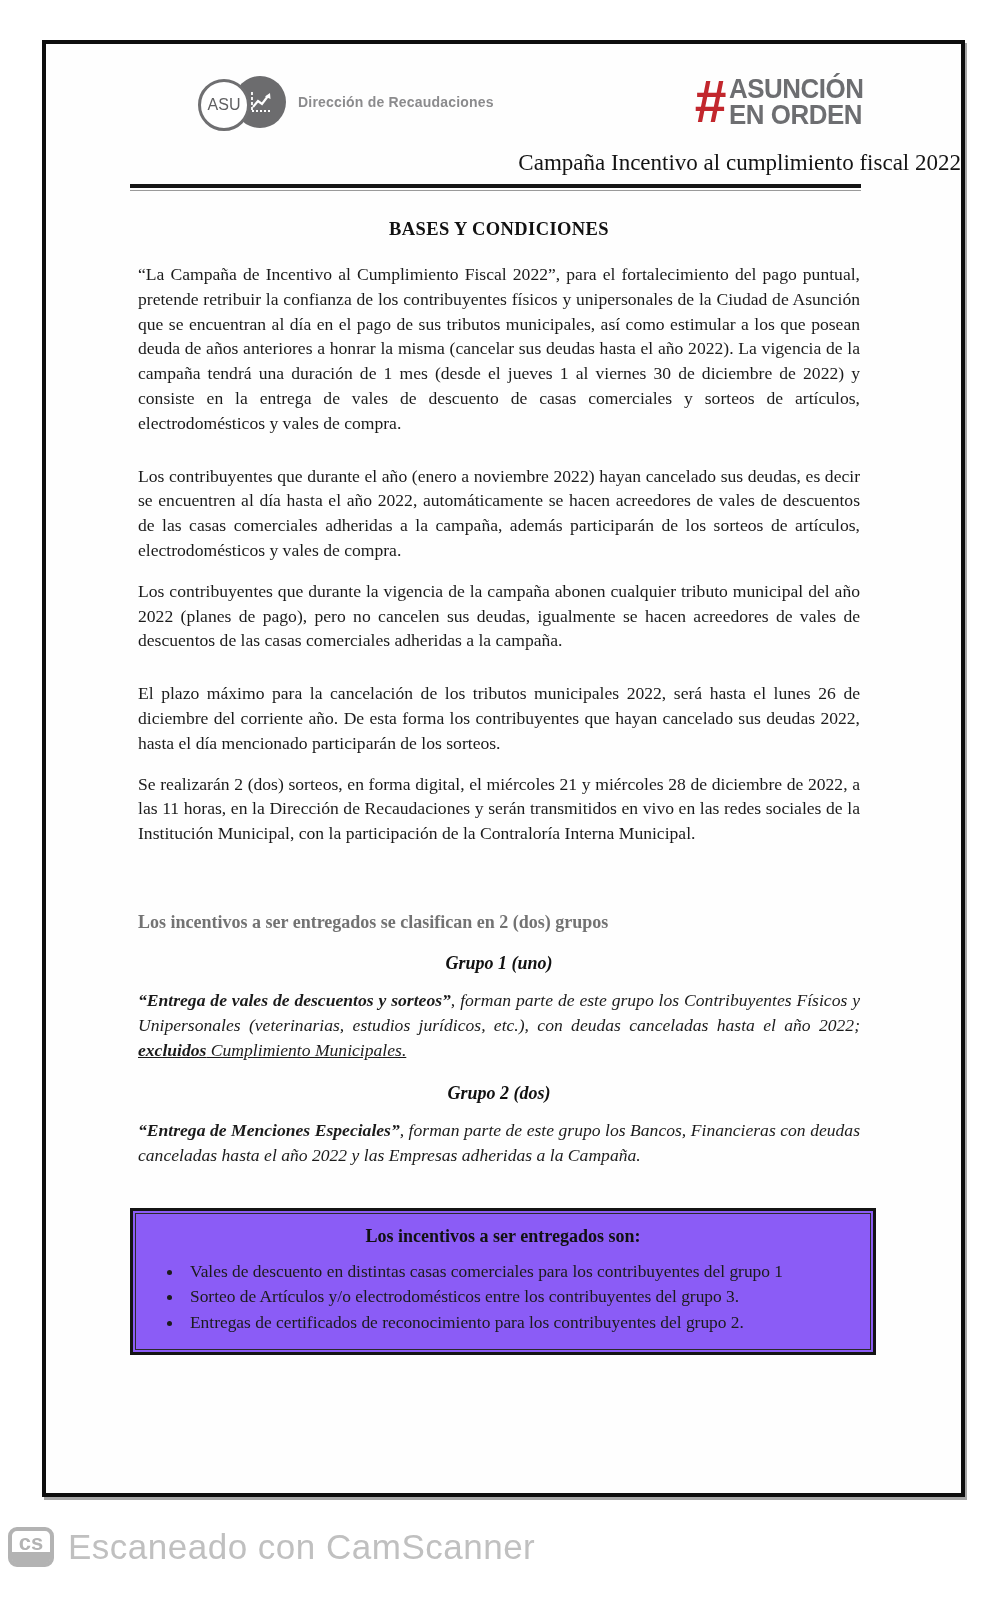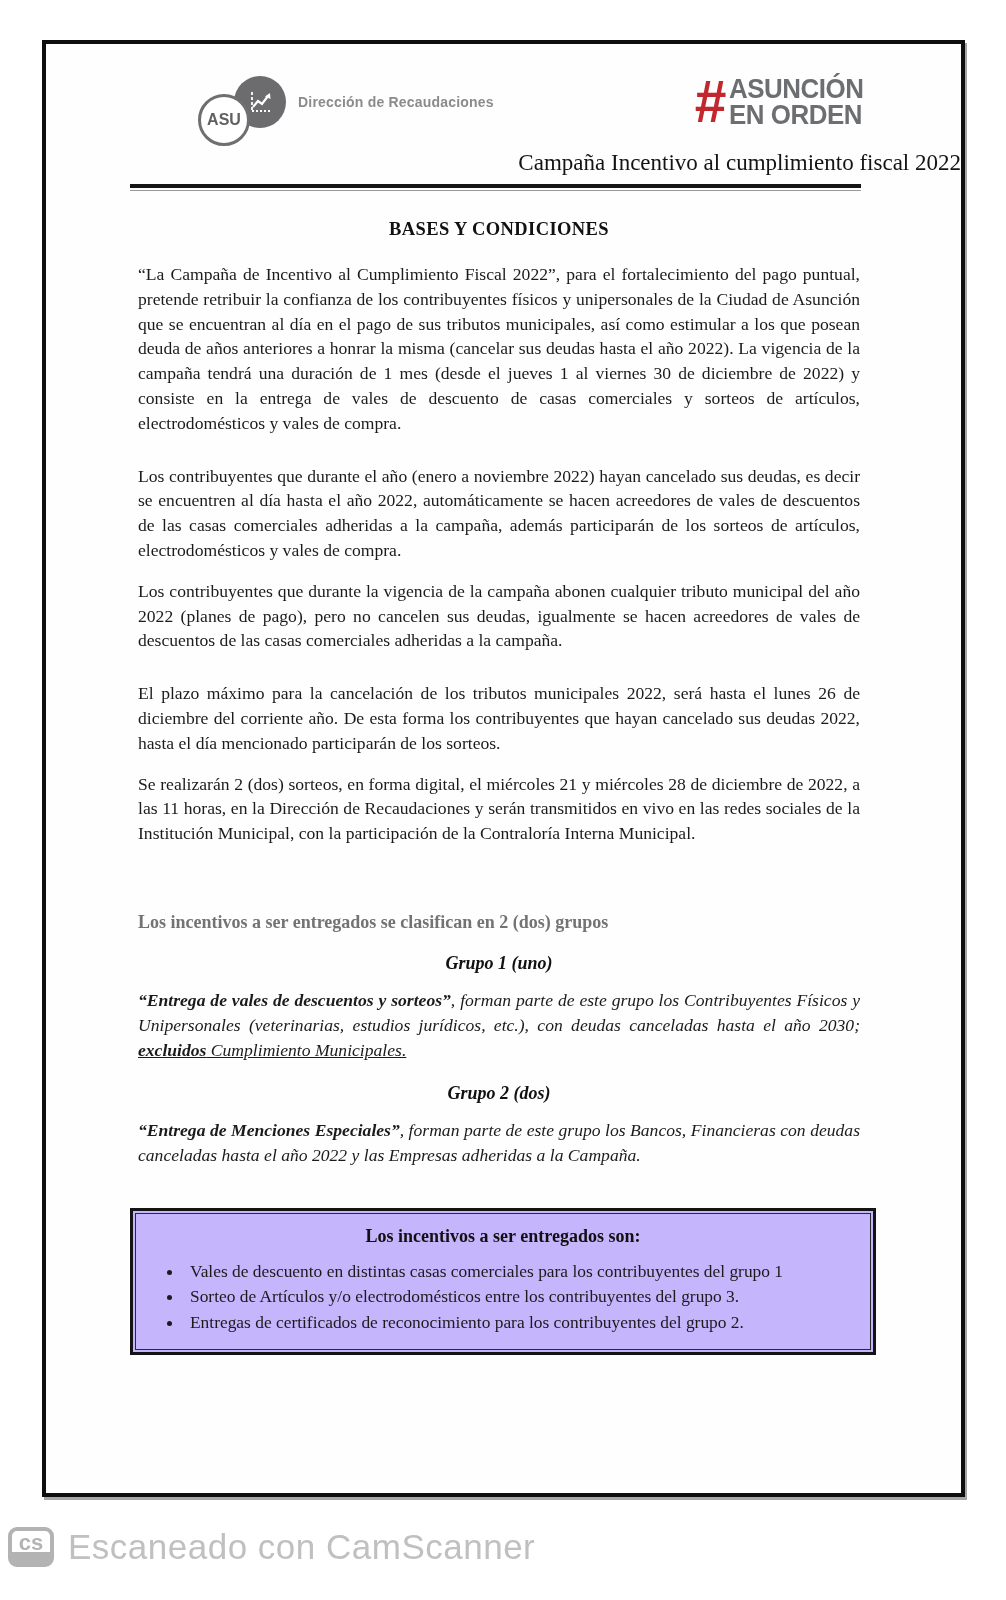--- a/index.html
+++ b/index.html
@@ -17,24 +17,24 @@
     box-shadow:2px 3px 0 rgba(0,0,0,.35);
   }
   
   .header-row{
     display:flex;align-items:center;justify-content:space-between;
     margin:26px 92px 0 152px;height:64px;
   }
   .asu-logo{display:flex;align-items:center;}
   .asu-circles{position:relative;width:86px;height:52px;}
   .asu-circle-left{
-    position:absolute;left:0;top:18px;width:46px;height:46px;border-radius:50%;
+    position:absolute;left:0;top:3px;width:46px;height:46px;border-radius:50%;
     background:#fff;border:3px solid #6f6f71;z-index:2;
     display:flex;align-items:center;justify-content:center;
-    font-family:"Liberation Sans",sans-serif;font-weight:bold;font-size:16px;color:#606062;
+    font-family:"Liberation Sans",sans-serif;font-weight:normal;font-size:16px;color:#606062;
   }
   .asu-circle-right{
     position:absolute;left:36px;top:0;width:52px;height:52px;border-radius:50%;
     background:#6c6c6e;z-index:1;
     display:flex;align-items:center;justify-content:center;
   }
   .asu-caption{
     margin-left:14px;font-family:"Liberation Sans",sans-serif;
     font-size:14px;font-weight:bold;color:#8b8b8d;letter-spacing:.2px;
   }
@@ -80,21 +80,21 @@
   }
   .group-para{
     font-style:italic;font-size:17.6px;line-height:25px;text-align:justify;
     margin-top:14px;color:#1b1b1b;
   }
   .bi{font-weight:bold;}
   .u{text-decoration:underline;}
   
   .box{
     margin:40px 0 0 -8px;width:736px;border:3px solid #141414;padding:2px;
-    background:#c4b5fd;
+    background:#8b5cf6;
   }
   .box-inner{border:1px solid #2a2a2a;padding:8px 18px 14px 18px;}
   .box-heading{
     text-align:center;font-weight:bold;font-size:18px;color:#111;margin-top:4px;
   }
   .box-list{margin:12px 0 0 0;padding-left:30px;}
   .box-list li{
     font-size:17.4px;line-height:25.5px;color:#1b1b1b;padding-left:6px;
   }
   
@@ -160,21 +160,21 @@
 
     <p class="para p0">“La Campaña de Incentivo al Cumplimiento Fiscal 2022”, para el fortalecimiento del pago puntual, pretende retribuir la confianza de los contribuyentes físicos y unipersonales de la Ciudad de Asunción que se encuentran al día en el pago de sus tributos municipales, así como estimular a los que posean deuda de años anteriores a honrar la misma (cancelar sus deudas hasta el año 2022). La vigencia de la campaña tendrá una duración de 1 mes (desde el jueves 1 al viernes 30 de diciembre de 2022) y consiste en la entrega de vales de descuento de casas comerciales y sorteos de artículos, electrodomésticos y vales de compra.</p>
     <p class="para p1">Los contribuyentes que durante el año (enero a noviembre 2022) hayan cancelado sus deudas, es decir se encuentren al día hasta el año 2022, automáticamente se hacen acreedores de vales de descuentos de las casas comerciales adheridas a la campaña, además participarán de los sorteos de artículos, electrodomésticos y vales de compra.</p>
     <p class="para p2">Los contribuyentes que durante la vigencia de la campaña abonen cualquier tributo municipal del año 2022 (planes de pago), pero no cancelen sus deudas, igualmente se hacen acreedores de vales de descuentos de las casas comerciales adheridas a la campaña.</p>
     <p class="para p3">El plazo máximo para la cancelación de los tributos municipales 2022, será hasta el lunes 26 de diciembre del corriente año. De esta forma los contribuyentes que hayan cancelado sus deudas 2022, hasta el día mencionado participarán de los sorteos.</p>
     <p class="para p4">Se realizarán 2 (dos) sorteos, en forma digital, el miércoles 21 y miércoles 28 de diciembre de 2022, a las 11 horas, en la Dirección de Recaudaciones y serán transmitidos en vivo en las redes sociales de la Institución Municipal, con la participación de la Contraloría Interna Municipal.</p>
 
     <div class="groups-heading">Los incentivos a ser entregados se clasifican en 2 (dos) grupos</div>
 
     <div class="group-heading">Grupo 1 (uno)</div>
-    <p class="group-para"><span class="bi">“Entrega de vales de descuentos y sorteos”</span><span>, forman parte de este grupo los Contribuyentes Físicos y Unipersonales (veterinarias, estudios jurídicos, etc.), con deudas canceladas hasta el año 2030; </span><span class="bi u">excluidos</span><span class="u"> Cumplimiento Municipales.</span></p>
+    <p class="group-para"><span class="bi">“Entrega de vales de descuentos y sorteos”</span><span>, forman parte de este grupo los Contribuyentes Físicos y Unipersonales (veterinarias, estudios jurídicos, etc.), con deudas canceladas hasta el año 2022; </span><span class="bi u">excluidos</span><span class="u"> Cumplimiento Municipales.</span></p>
 
     <div class="group-heading">Grupo 2 (dos)</div>
     <p class="group-para"><span class="bi">“Entrega de Menciones Especiales”</span><span>, forman parte de este grupo los Bancos, Financieras con deudas canceladas hasta el año 2022 y las Empresas adheridas a la Campaña.</span></p>
 
     <div class="box">
       <div class="box-inner">
         <div class="box-heading">Los incentivos a ser entregados son:</div>
         <ul class="box-list">
           <li><span>Vales de descuento en distintas casas comerciales para los contribuyentes del grupo 1</span></li>
           <li><span>Sorteo de Artículos y/o electrodomésticos entre los contribuyentes del grupo 3.</span></li>

